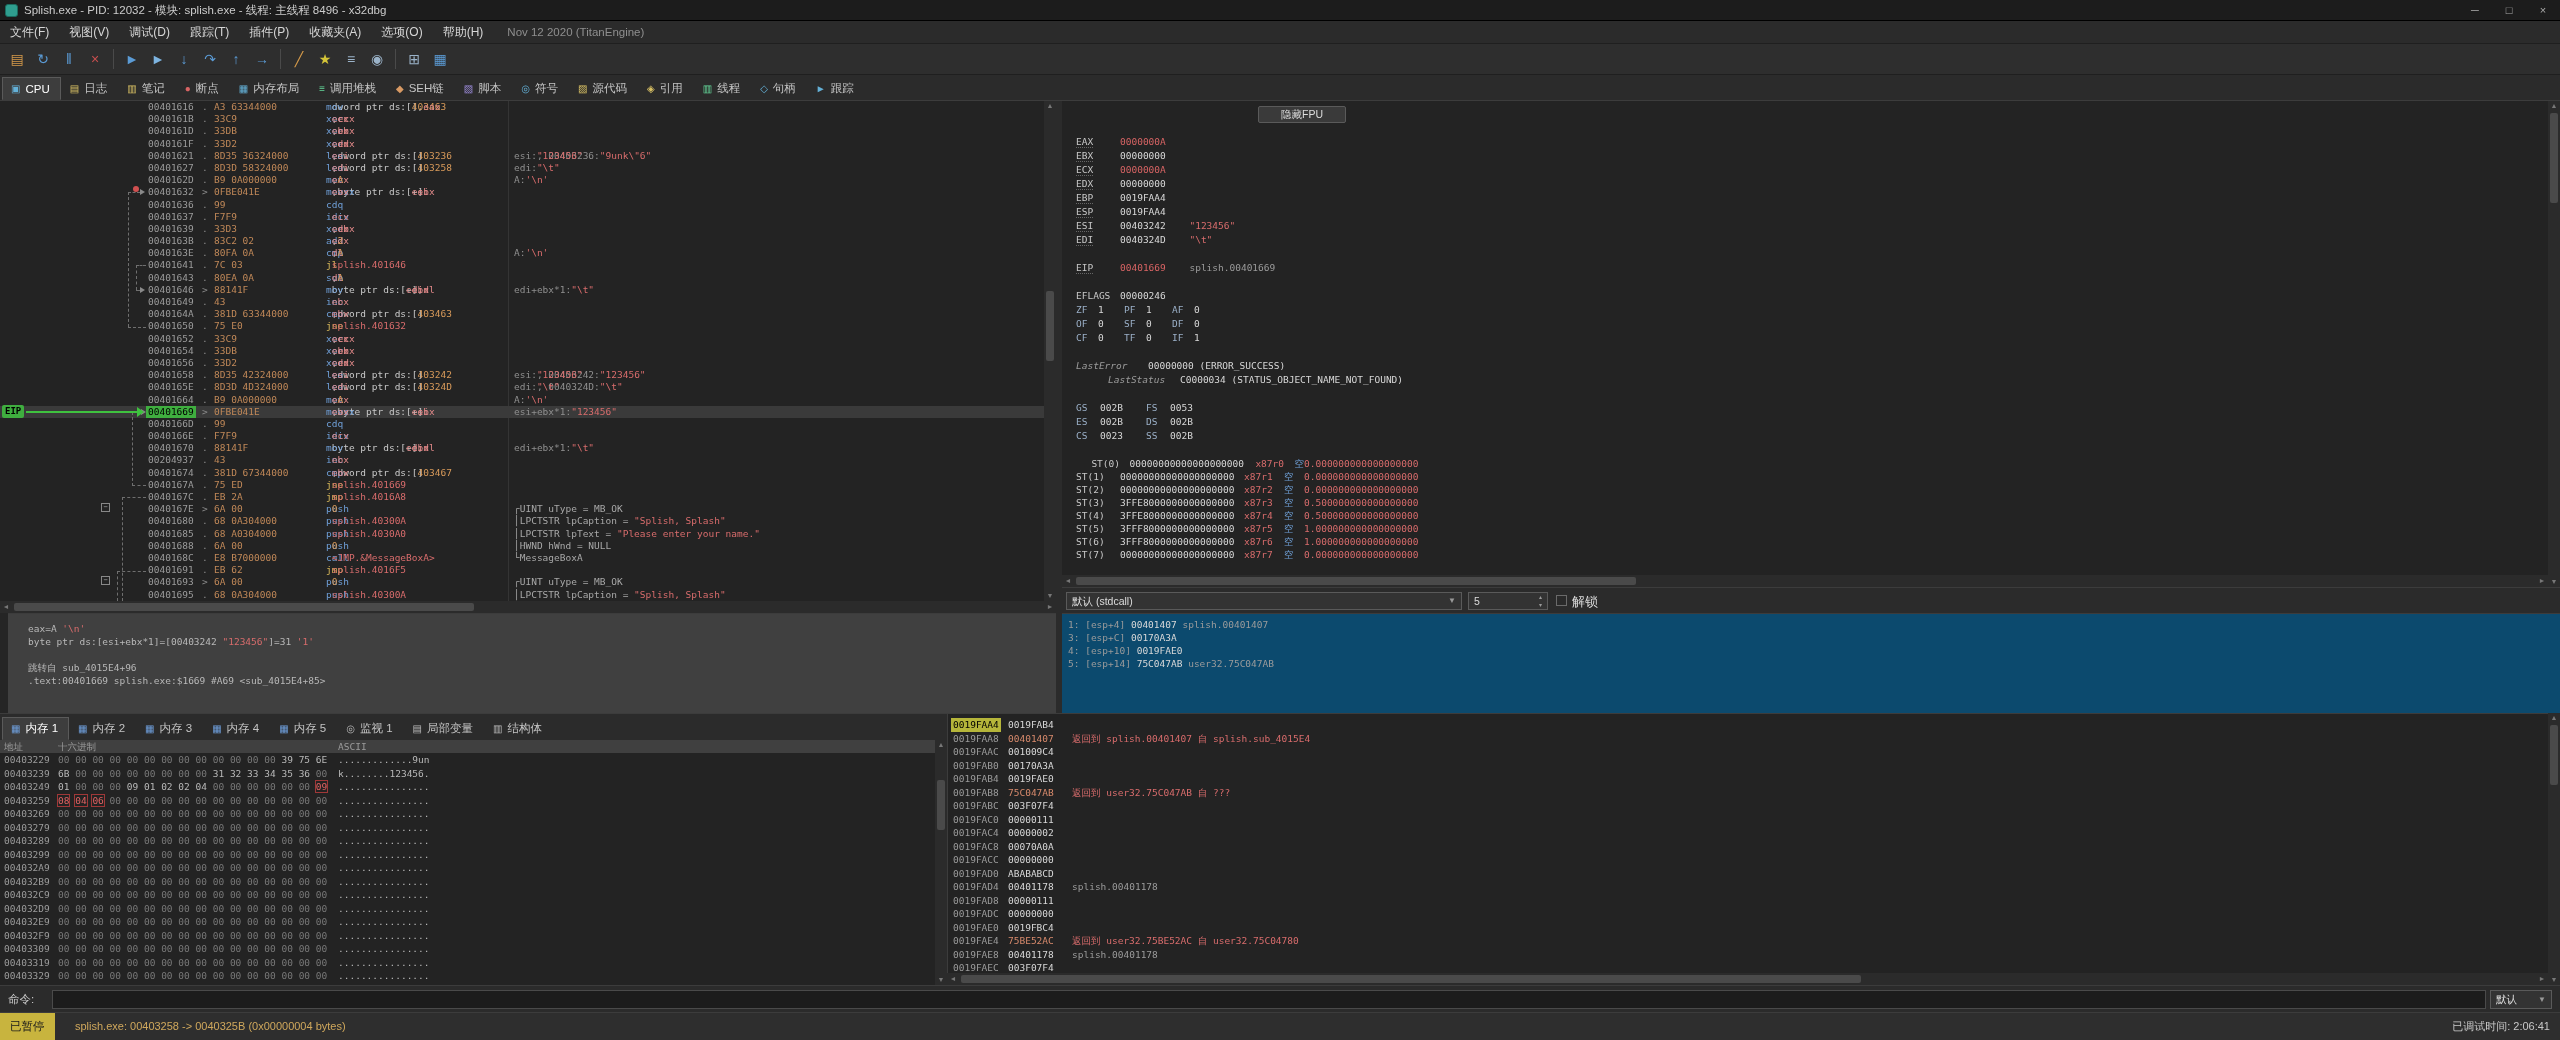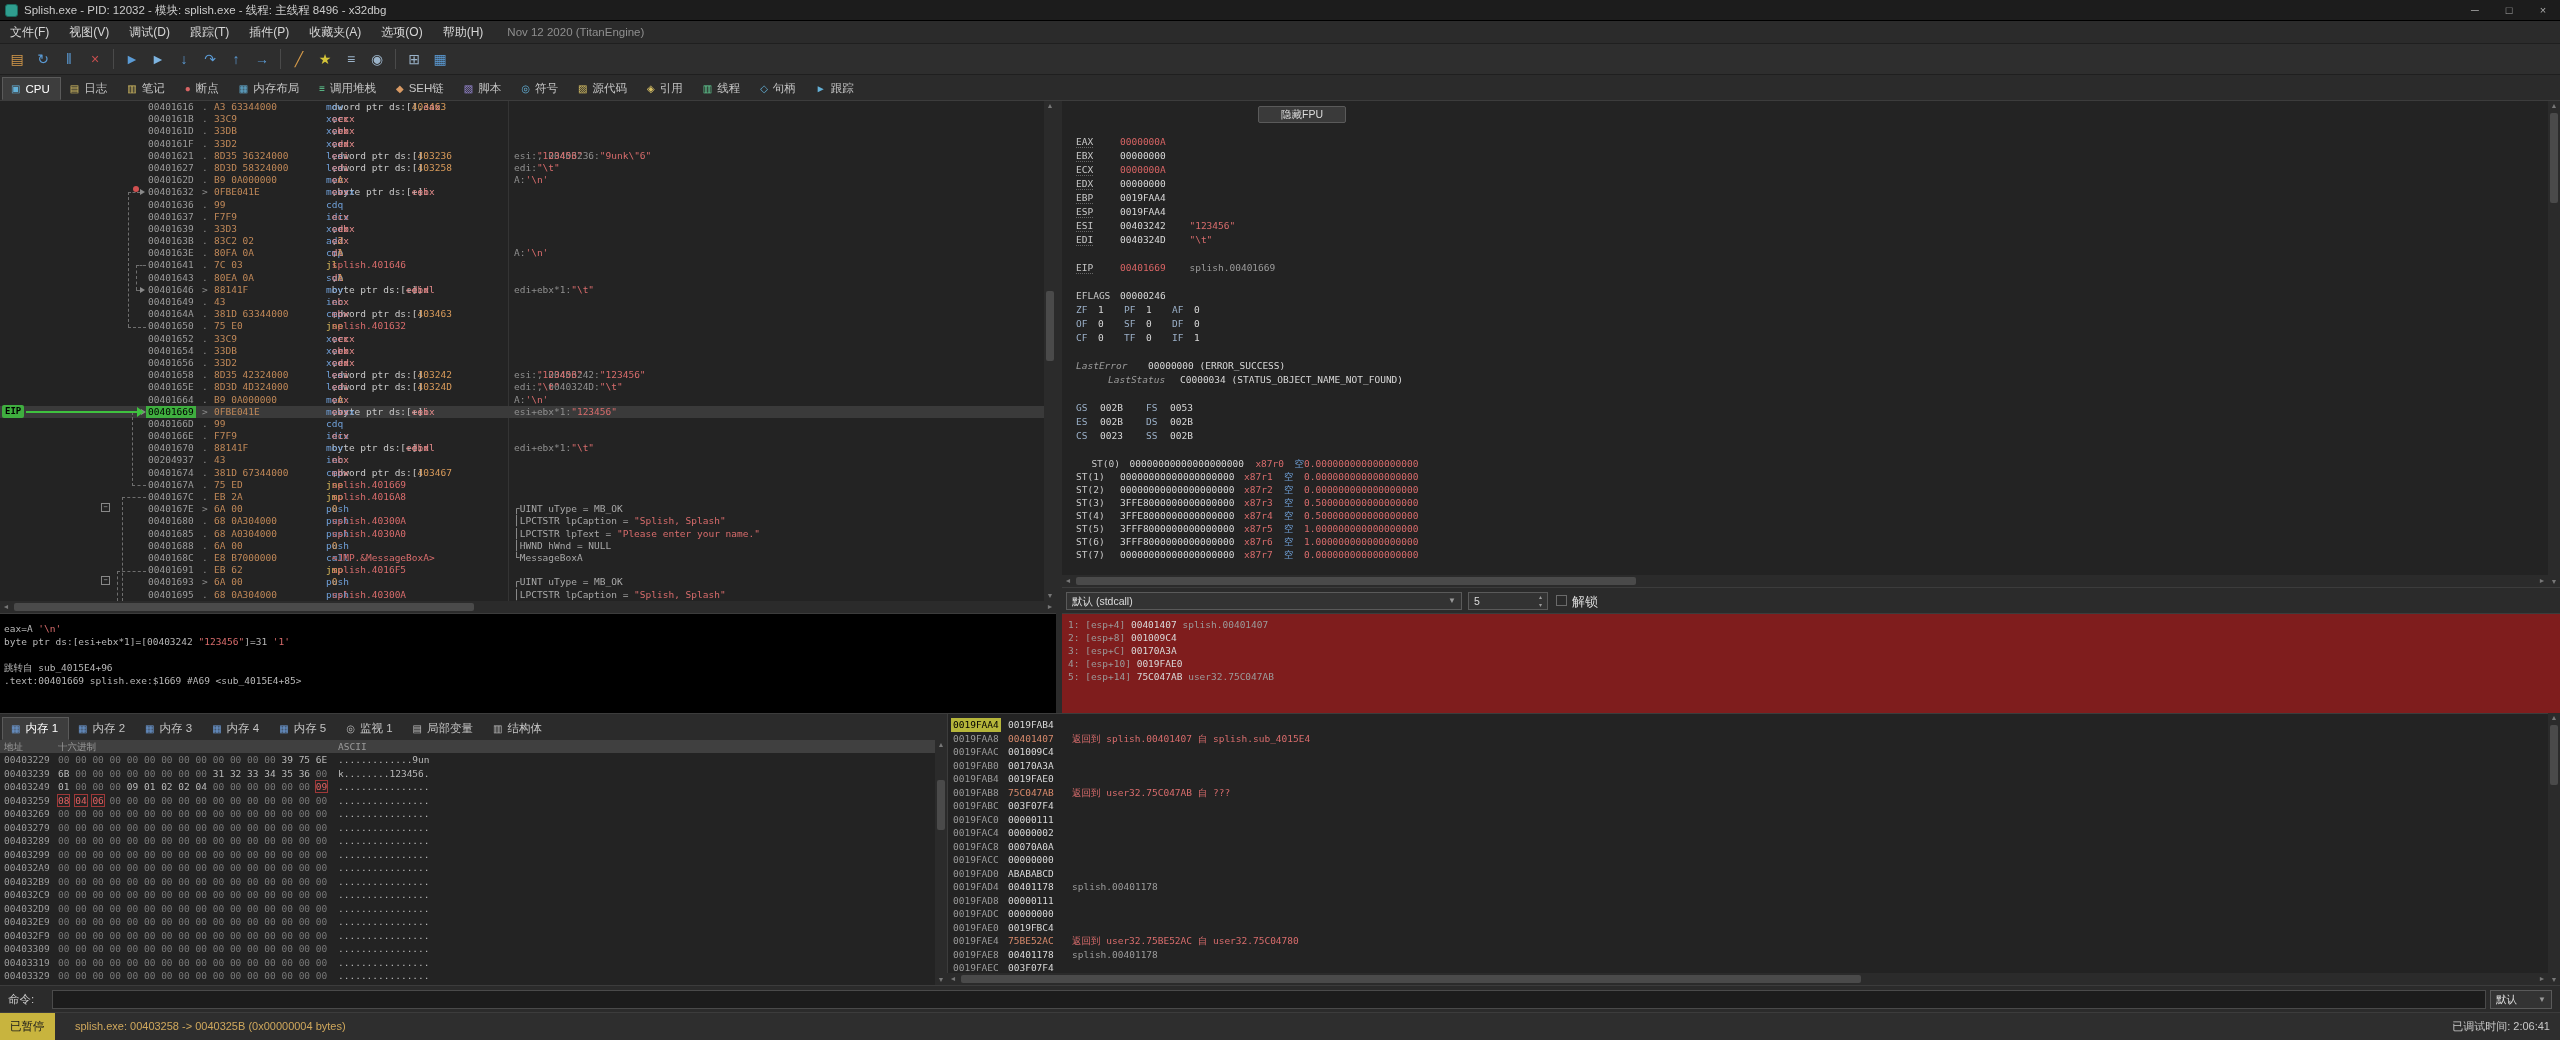--- a/index.html
+++ b/index.html
@@ -70,22 +70,22 @@
     font:bold 9px/13px "DejaVu Sans Mono",monospace; padding:0 3px; border-radius:2px; }
 
   
   .sb { position:absolute; background:#2b2b2b; }
   .sb .ar { position:absolute; color:#777; font-size:7px; line-height:10px; width:100%; text-align:center; }
   .sbv .thumb { position:absolute; left:2px; right:2px; background:#4a4a4a; border-radius:2px; }
   .sbh .thumb { position:absolute; top:2px; bottom:2px; background:#4a4a4a; border-radius:2px; }
   .sbh .ar { width:12px; height:100%; line-height:12px; }
 
   
-  #infopane { position:absolute; left:0; top:613px; width:1056px; height:100px; background:#000000;
-    border-top:1px solid #3c3c3c; padding:8px 0 0 4px; }
+  #infopane { position:absolute; left:8px; top:613px; width:1056px; height:100px; background:#404040;
+    border-top:1px solid #3c3c3c; padding:8px 0 0 20px; }
   .iline { height:13px; font:9.5px/13px "DejaVu Sans Mono",monospace; color:#b8b8b8; white-space:pre; }
 
   
   #vsplit { position:absolute; left:1056px; top:101px; width:6px; height:612px; background:#2b2b2b; }
   #regs { position:absolute; left:1062px; top:101px; width:1486px; height:474px; background:#232323; overflow:hidden; }
   #hide-fpu { position:absolute; left:196px; top:5px; width:88px; height:17px; background:#3a3a3a;
     border:1px solid #5a5a5a; color:#ddd; font-size:10.5px; text-align:center; line-height:15px; border-radius:2px; }
   .rline { position:absolute; left:14px; height:13px; font:9.5px/13px "DejaVu Sans Mono",monospace;
     white-space:pre; color:#d8d8d8; }
   .rname { display:inline-block; width:44px; color:#c8c8c8; }
@@ -108,21 +108,21 @@
   #convbar { position:absolute; left:1062px; top:587px; width:1498px; height:26px; background:#2b2b2b;
     border-top:1px solid #3c3c3c; }
   #conv-combo { position:absolute; left:4px; top:4px; width:396px; height:18px; background:#333;
     border:1px solid #5a5a5a; font-size:10.5px; color:#ddd; line-height:16px; padding:0 5px; }
   #conv-combo .arr { float:right; color:#999; font-size:8px; }
   #conv-spin { position:absolute; left:406px; top:4px; width:80px; height:18px; background:#333;
     border:1px solid #5a5a5a; font-size:10.5px; color:#ddd; line-height:16px; padding:0 5px; }
   #conv-spin .arrs { float:right; color:#999; font-size:6px; line-height:8px; text-align:center; }
   #conv-check { position:absolute; left:494px; top:7px; width:11px; height:11px; background:#2a2a2a; border:1px solid #6a6a6a; }
   #conv-lock { position:absolute; left:510px; top:5px; font-size:13px; color:#ddd; }
-  #argspane { position:absolute; left:1062px; top:613px; width:1498px; height:100px; background:#7f1d1d;
+  #argspane { position:absolute; left:1062px; top:613px; width:1498px; height:100px; background:#0c4a6e;
     border-top:1px solid #3c3c3c; padding:4px 0 0 6px; }
   .arow { height:13px; font:9.5px/13px "DejaVu Sans Mono",monospace; white-space:pre; }
   .arg-n { color:#9b9b9b; } .arg-v { color:#d8d8d8; } .arg-s { color:#9b9b9b; }
 
   
   #bottomtabs { position:absolute; left:0; top:713px; width:947px; height:27px; background:#2b2b2b;
     display:flex; align-items:flex-end; padding-left:2px; border-top:1px solid #3c3c3c; }
   #dump { position:absolute; left:0; top:740px; width:935px; height:245px; background:#232323; overflow:hidden; }
   #dump-head { position:relative; height:13px; font:9.5px/13px "DejaVu Sans Mono",monospace; color:#9b9b9b;
     background:#404040;padding-left:15px; }
@@ -415,21 +415,20 @@
     </div>
     <div id="conv-spin">
       <span>5</span><span class="arrs">▴<br>▾</span>
     </div>
     <div id="conv-check"></div>
     <div id="conv-lock">解锁</div>
   </div>
 
   <div id="argspane">
       <div class="arow"><span class="arg-n">1: [esp+4]</span> <span class="arg-v">00401407</span> <span class="arg-s">splish.00401407</span></div>
-      <div class="arow"><span class="arg-n">2: [esp+8]</span> <span class="arg-v">001009C4</span></div>
       <div class="arow"><span class="arg-n">3: [esp+C]</span> <span class="arg-v">00170A3A</span></div>
       <div class="arow"><span class="arg-n">4: [esp+10]</span> <span class="arg-v">0019FAE0</span></div>
       <div class="arow"><span class="arg-n">5: [esp+14]</span> <span class="arg-v">75C047AB</span> <span class="arg-s">user32.75C047AB</span></div>
     </div>
 
   <div id="bottomtabs">
       <div class="tab active">
         <span class="tic" style="color:#6e9edb">▦</span>
         <span>内存 1</span>
       </div>

